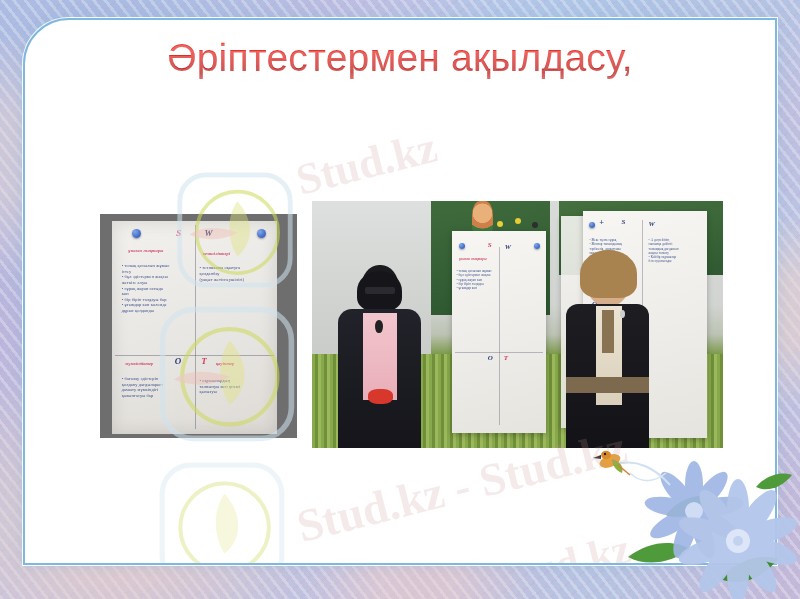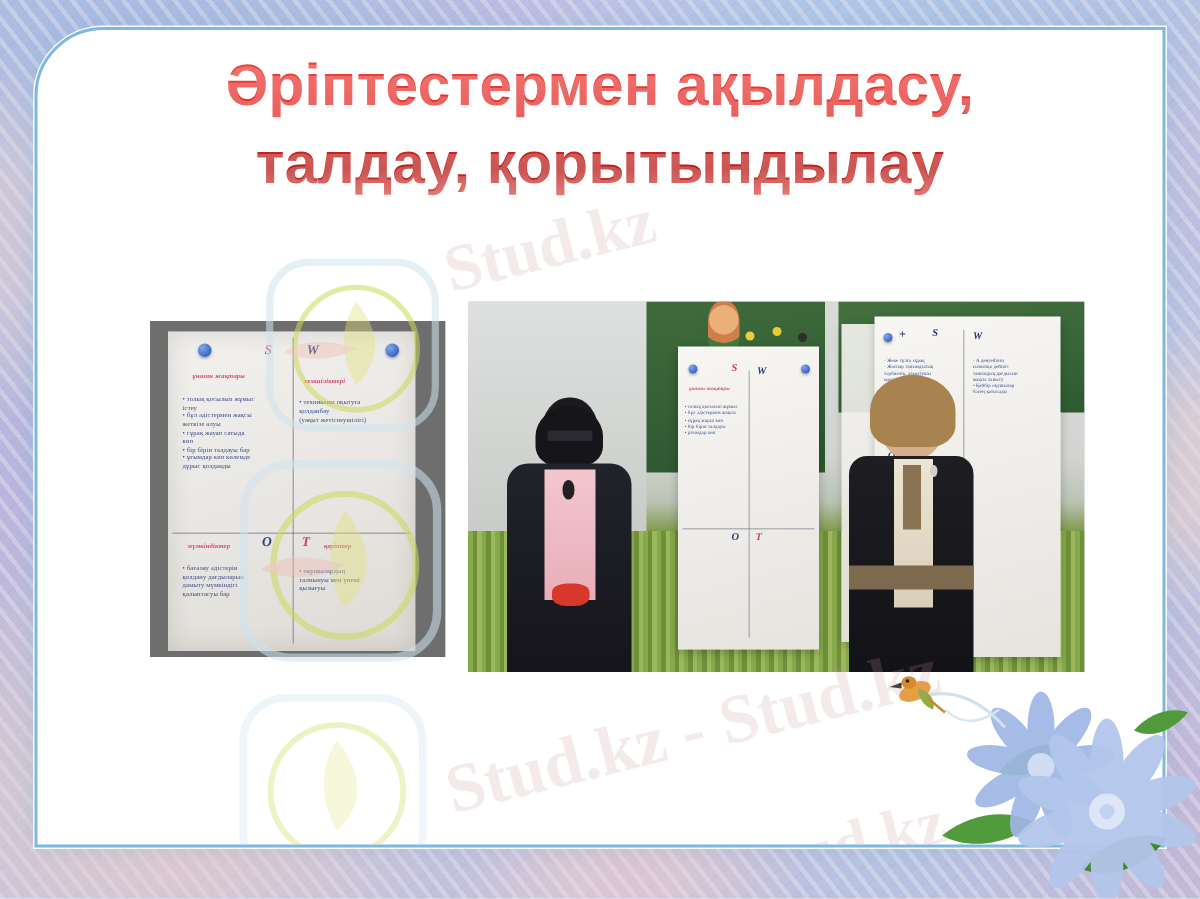--- a/index.html
+++ b/index.html
@@ -55,21 +55,21 @@
     border-top-left-radius:46px;
     box-shadow:0 0 0 1px rgba(255,255,255,.9), 0 0 14px rgba(120,170,210,.35);
     overflow:hidden;
   }
 
   
   .title{
     position:absolute;left:0;right:0;top:12px;
     text-align:center;
     font-family:"Liberation Sans", sans-serif;
-    font-weight:bold;
+    font-weight:normal;
     font-size:39px;
     line-height:52px;
     letter-spacing:.2px;
     color:#e22b2b;
     background:linear-gradient(180deg,#ef4a44 0%,#e02a26 46%,#b81d1a 78%,#e85a52 100%);
     -webkit-background-clip:text;background-clip:text;
     -webkit-text-fill-color:transparent;
     text-shadow:0 1px 0 rgba(255,255,255,.25);
     z-index:6;
   }
@@ -148,21 +148,20 @@
 <div class="slide">
 
   <div class="frame-bg"></div>
   <div class="frame-noise"></div>
   <div class="frame-warm"></div>
 
   <div class="panel">
 
     <div class="title">
       <div>Әріптестермен ақылдасу,</div>
-      <div>талдау, қорытындылау</div>
     </div>
 
     <div class="photo photo-left">
       <div class="fc">
         <div class="fc-paper">
           <div class="fc-vline"></div>
           <div class="fc-hline"></div>
 
           <div class="fc-dot" style="left:12%;top:4%"></div>
           <div class="fc-dot" style="left:88%;top:4%"></div>

